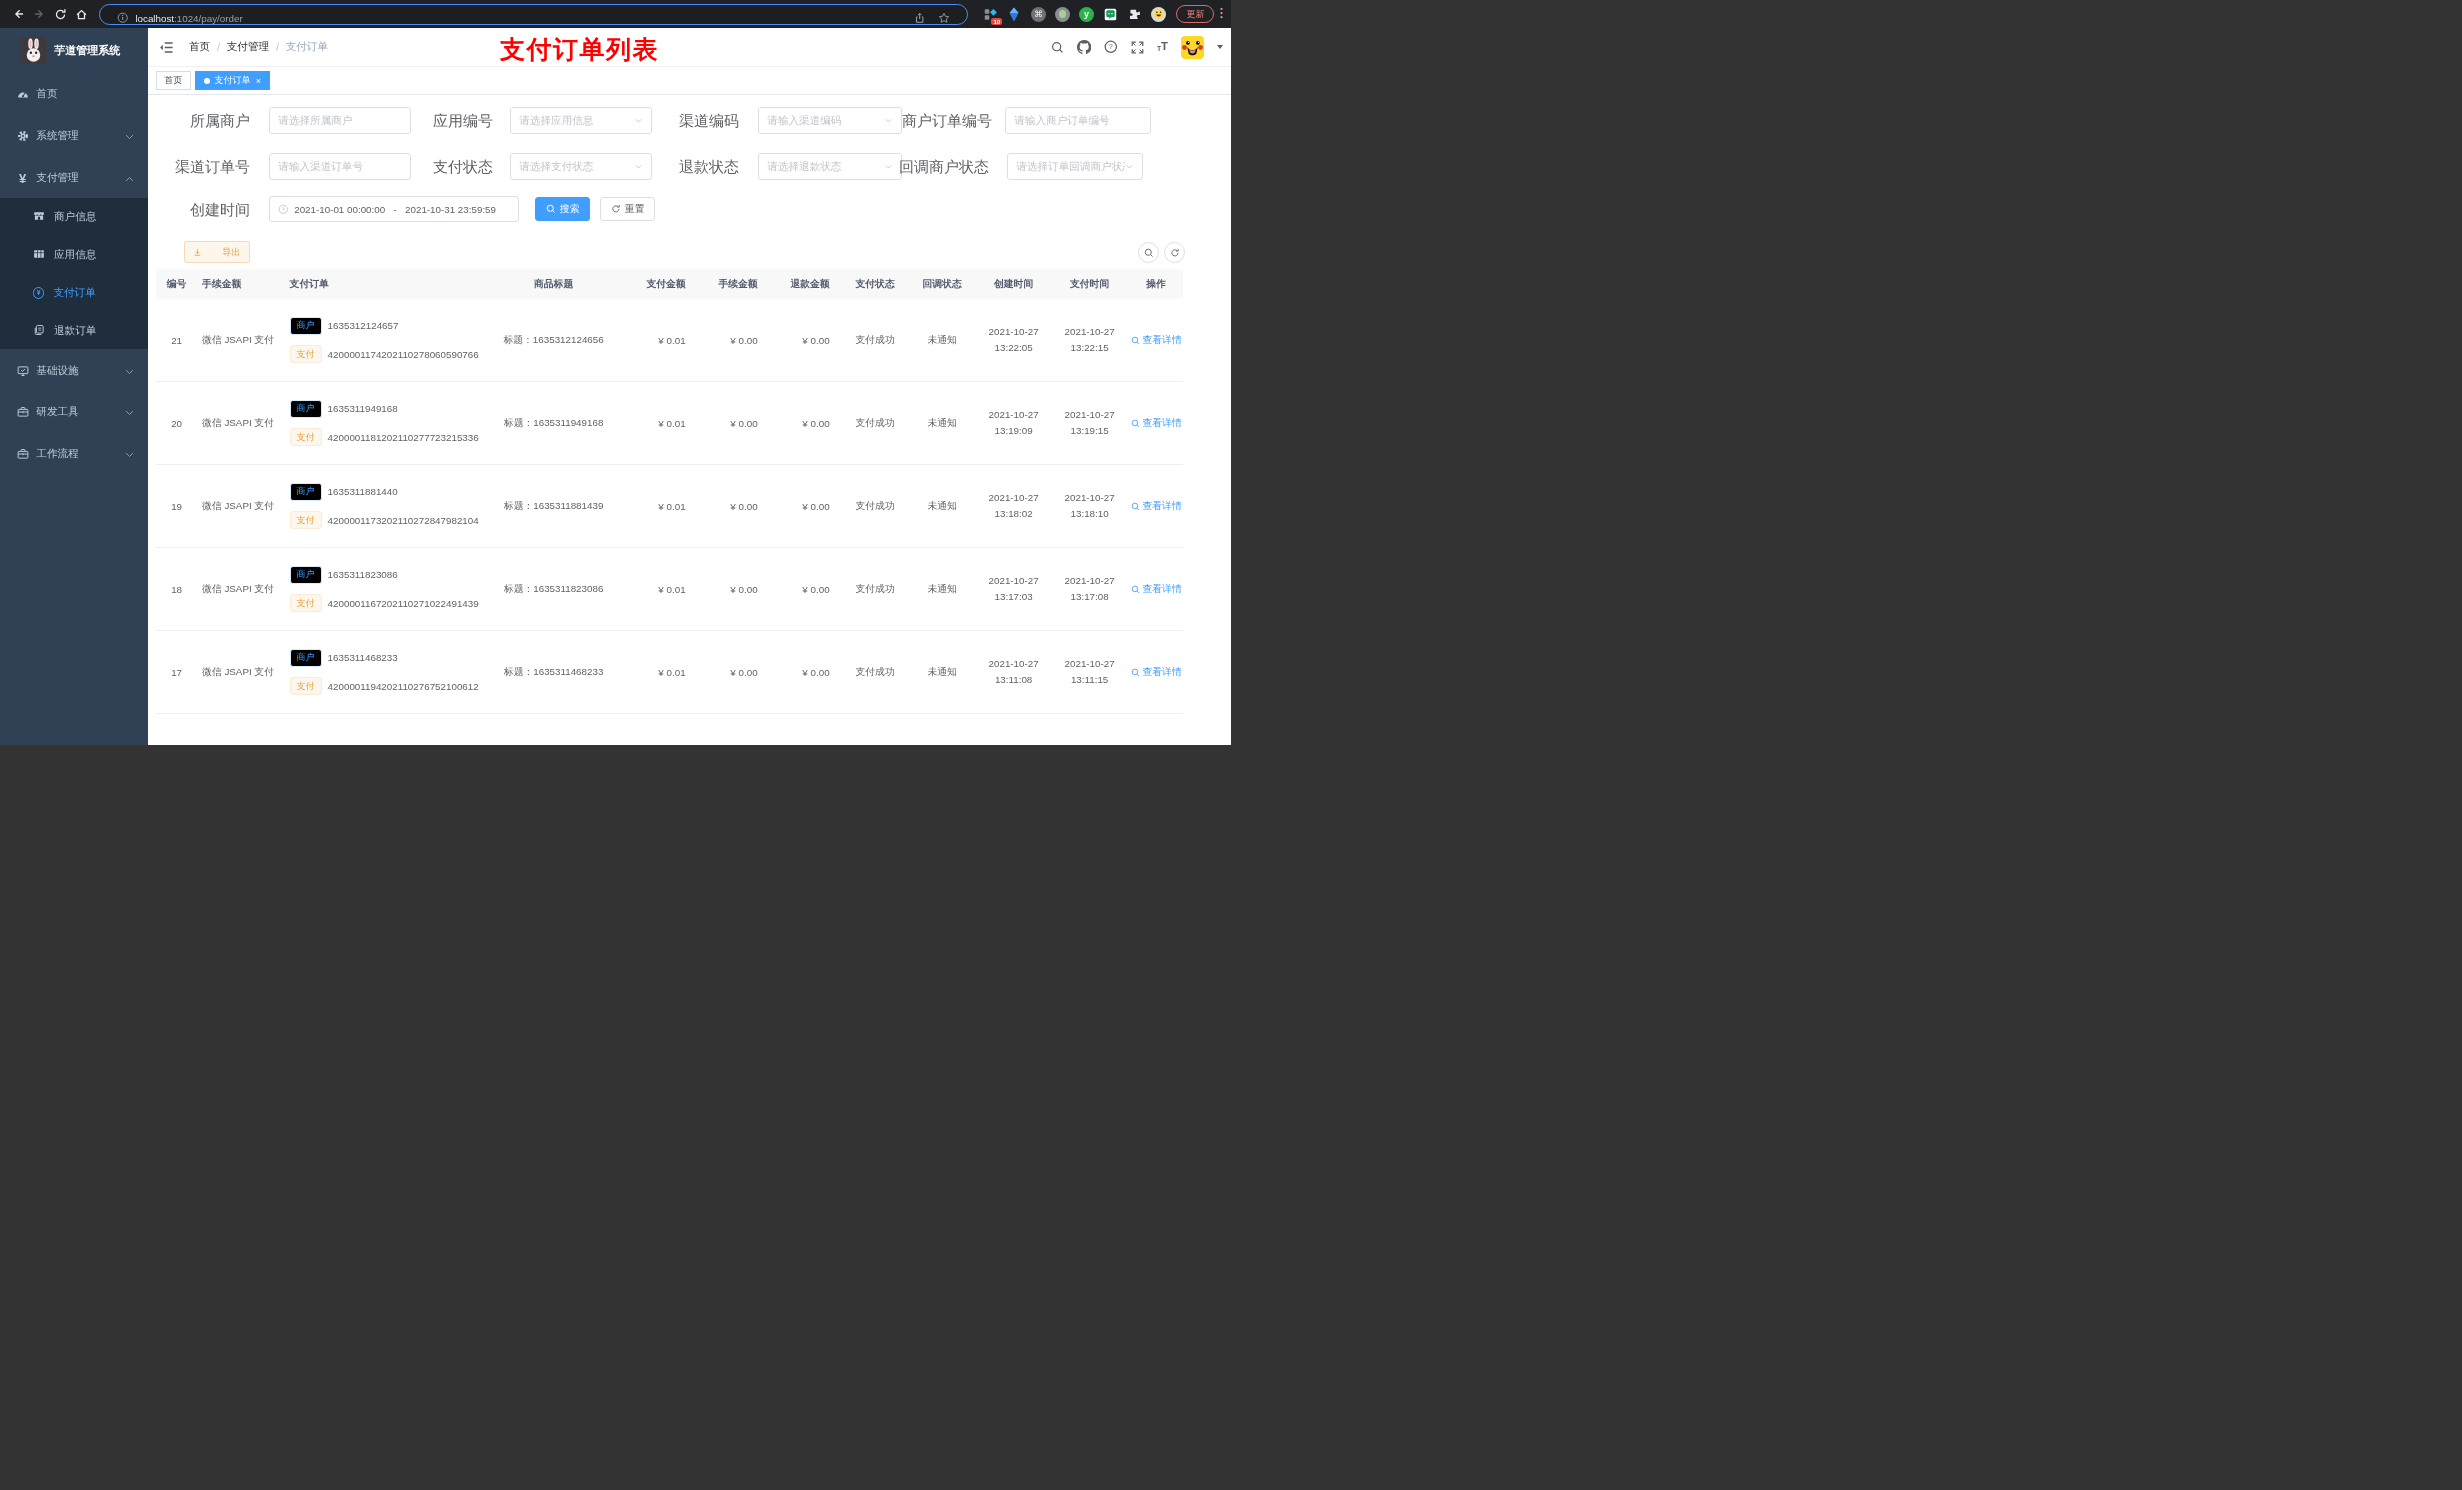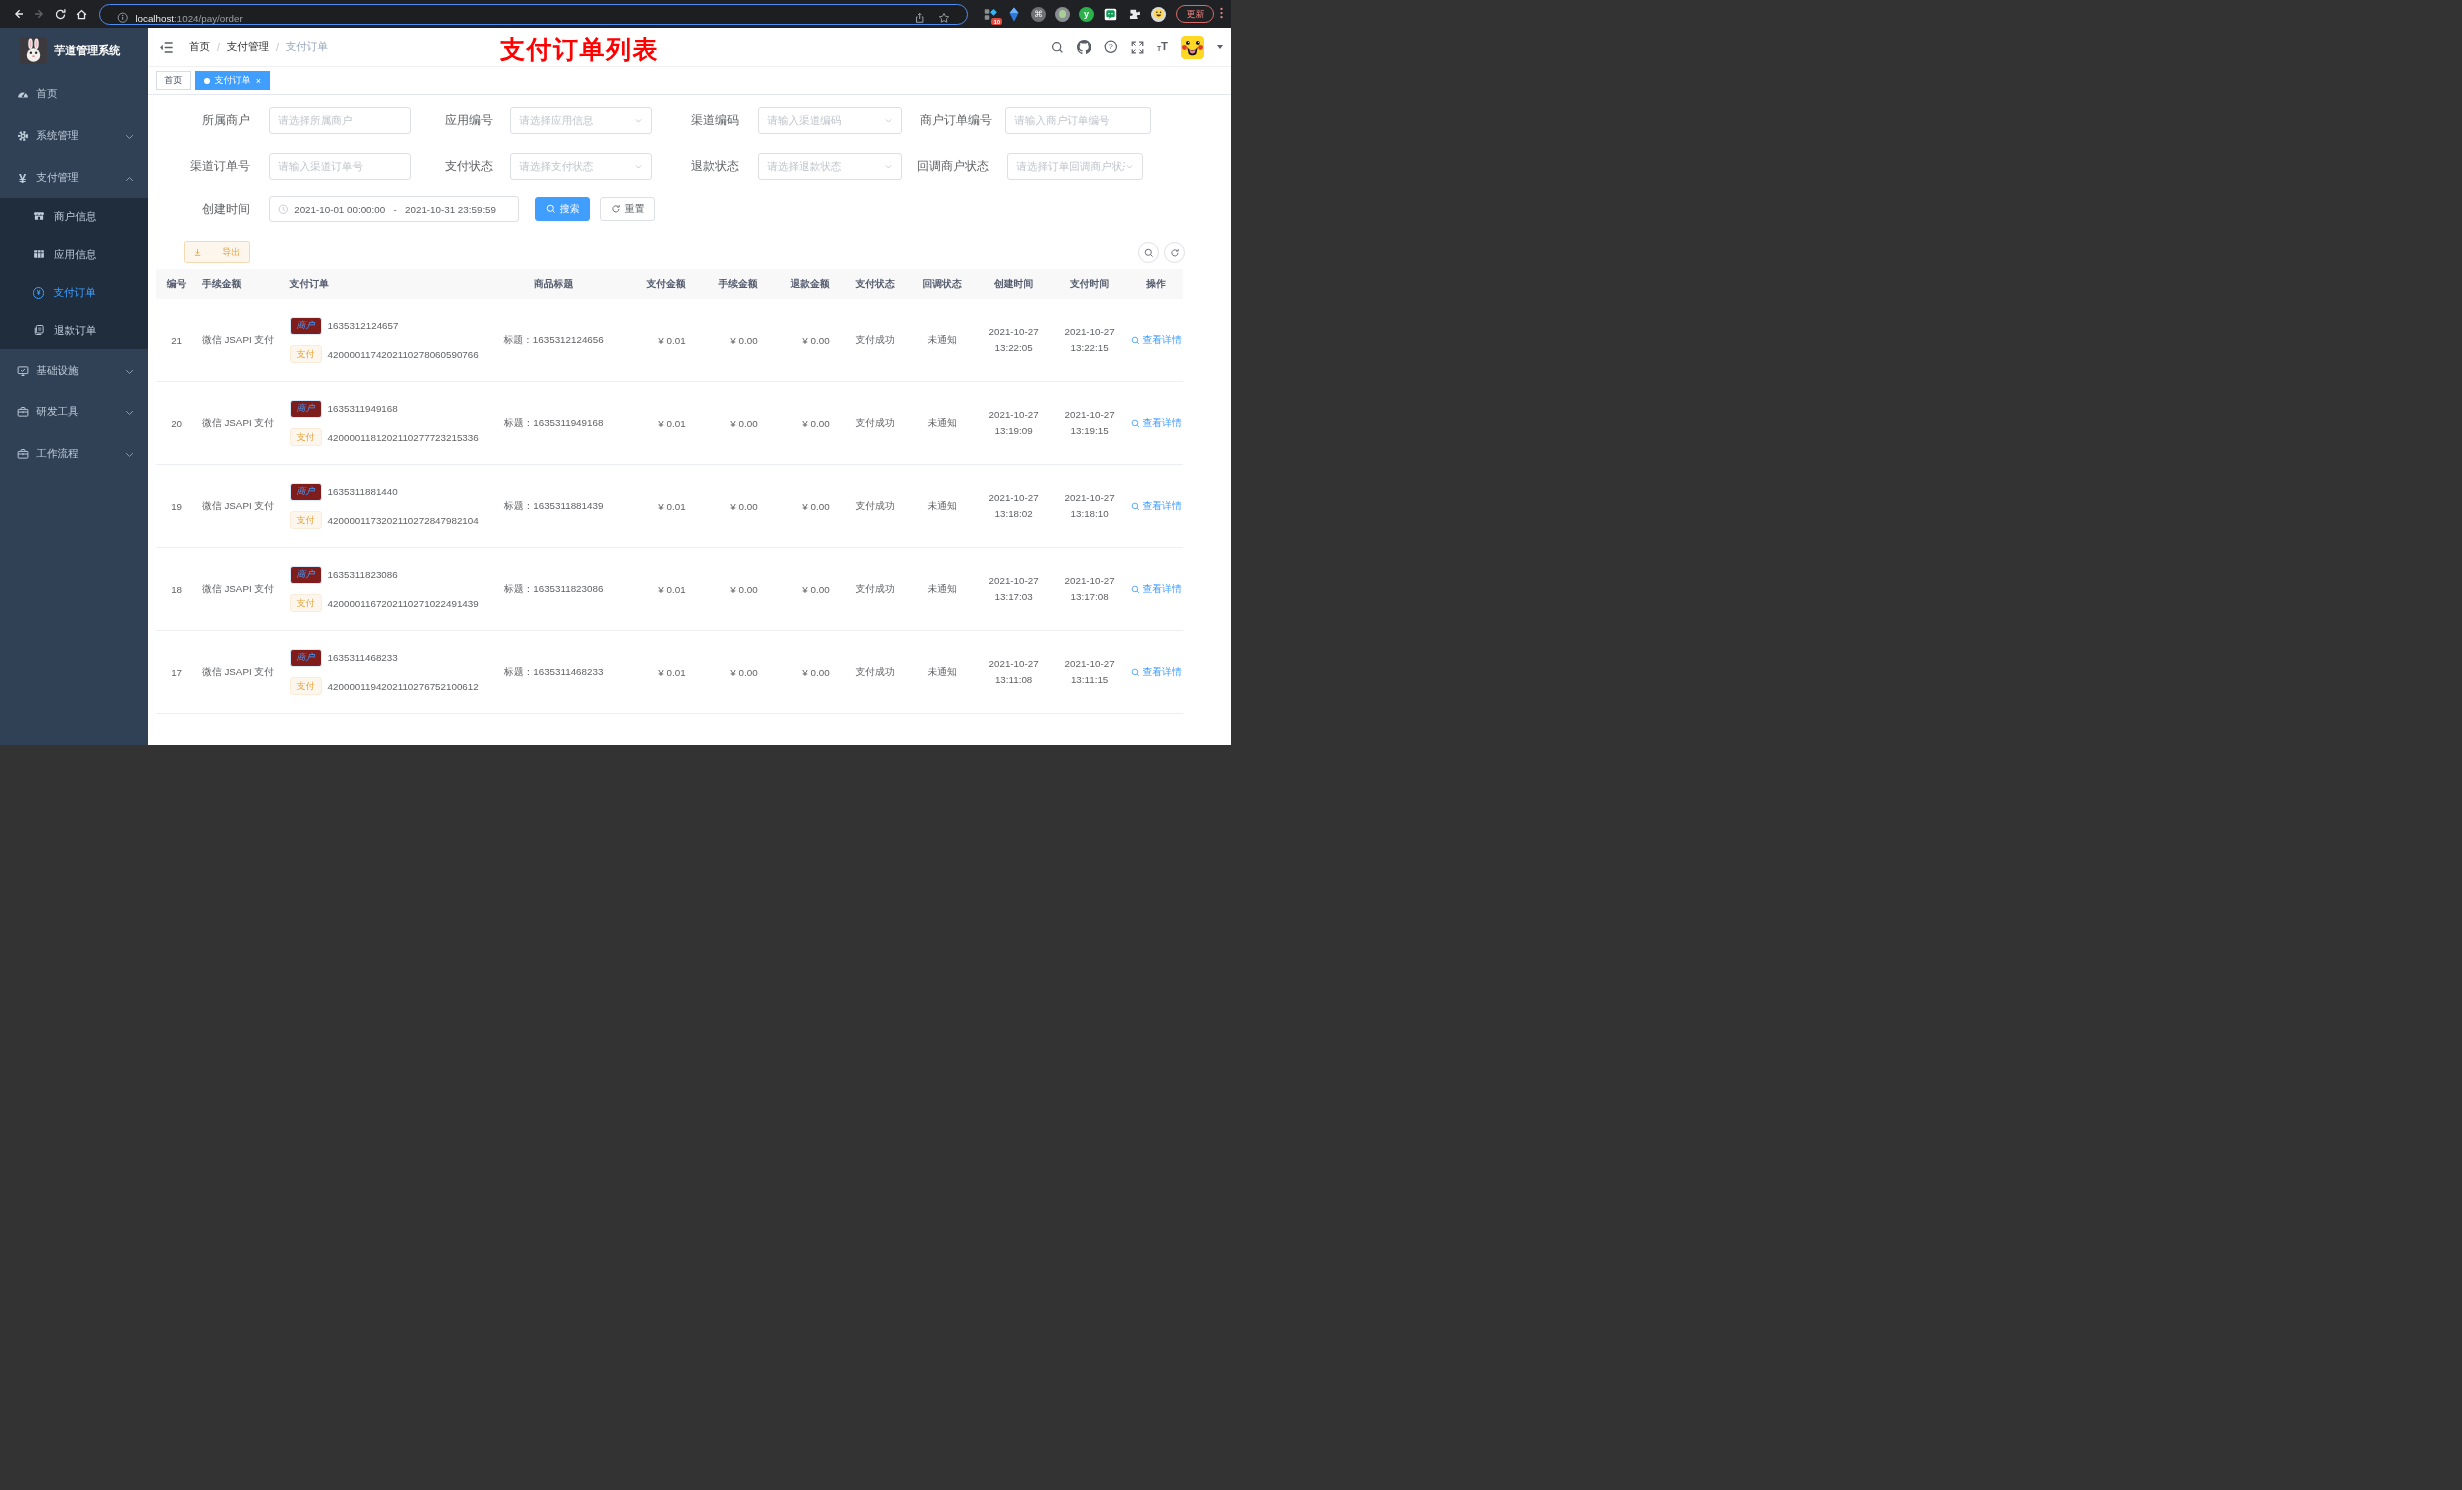--- a/index.html
+++ b/index.html
@@ -64,21 +64,21 @@
              border-bottom:0.8px solid #e4e7ed; box-shadow:0 0.8px 2.3px rgba(0,0,0,.06); display:flex;
              align-items:center; padding-left:7.6px; gap:4.5px; }
   .tag-item { height:19.7px; display:flex; align-items:center; padding:0 7.6px; border:0.8px solid #d8dce5;
               background:#fff; color:#495060; font-size:9px; cursor:pointer; }
   .tag-item.active { background:#409eff; border-color:#409eff; color:#fff; }
   .tag-dot { width:6px; height:6px; border-radius:50%; background:#fff; margin-right:4.5px; }
   .tag-close { margin-left:5.3px; font-size:9px; }
 
   
   .content { position:absolute; left:148px; top:95px; width:1084px; height:650px; background:#fff; overflow:hidden; }
-  .f-label { position:absolute; height:27px; line-height:27px; font-size:12px; color:#606266; text-align:right; }
+  .f-label { position:absolute; height:27px; line-height:27px; font-size:15px; color:#606266; text-align:right; }
   .ibox { position:absolute; height:27px; border:0.8px solid #dcdfe6; border-radius:3px; background:#fff;
           display:flex; align-items:center; padding:0 8.3px; font-size:10.6px; color:#c0c4cc; }
   .ibox .chev { margin-left:auto; display:flex; }
   .datebox { gap:5.3px; color:#606266; font-size:9.8px; }
   .btn { position:absolute; height:24px; border-radius:3px; display:flex; align-items:center;
          justify-content:center; gap:4.5px; font-size:9.8px; cursor:pointer; }
   .btn-primary { background:#409eff; color:#fff; border:0.8px solid #409eff; }
   .btn-default { background:#fff; color:#606266; border:0.8px solid #dcdfe6; }
   .btn-export { position:absolute; height:22px; background:#fdf6ec; border:0.8px solid #f5dab1; color:#e6a23c;
                 border-radius:2.3px; font-size:9px; display:flex; align-items:center; gap:20px;
@@ -92,21 +92,21 @@
     grid-template-columns:42px 83px 201px 144px 72px 72px 72px 67px 67px 76px 76px 57px; }
   .t-header { height:30px; background:#f8f8f9; align-items:center; }
   .th { font-size:9.8px; font-weight:bold; color:#555c6e; }
   .t-row { height:83px; border-bottom:0.8px solid #ebeef5; align-items:center; font-size:9.8px; color:#606266; }
   .c-center { text-align:center; justify-self:stretch; }
   .c-left { text-align:left; padding-left:4.5px; }
   .c-right { text-align:right; padding-right:12px; }
   .col-order { display:flex; flex-direction:column; gap:10.6px; padding-left:9px; }
   .order-line { display:flex; align-items:center; gap:6px; }
   .tag { height:18px; display:inline-flex; align-items:center; padding:0 6px; border-radius:3px; font-size:9px; }
-  .tag-blue { background:#7f1d1d; border:0.8px solid #d9ecff; color:#409eff;font-style:italic; }
+  .tag-blue { background:#000000; border:0.8px solid #d9ecff; color:#409eff; }
   .tag-yellow { background:#fdf6ec; border:0.8px solid #faecd8; color:#e6a23c; }
   .two-line { display:flex; flex-direction:column; gap:4.5px; align-items:center; line-height:12px; }
   .action { color:#409eff; display:inline-flex; align-items:center; gap:3px; cursor:pointer; }
 </style>
 </head>
 <body>
 
 <div class="page">
 
   <div class="chrome">

